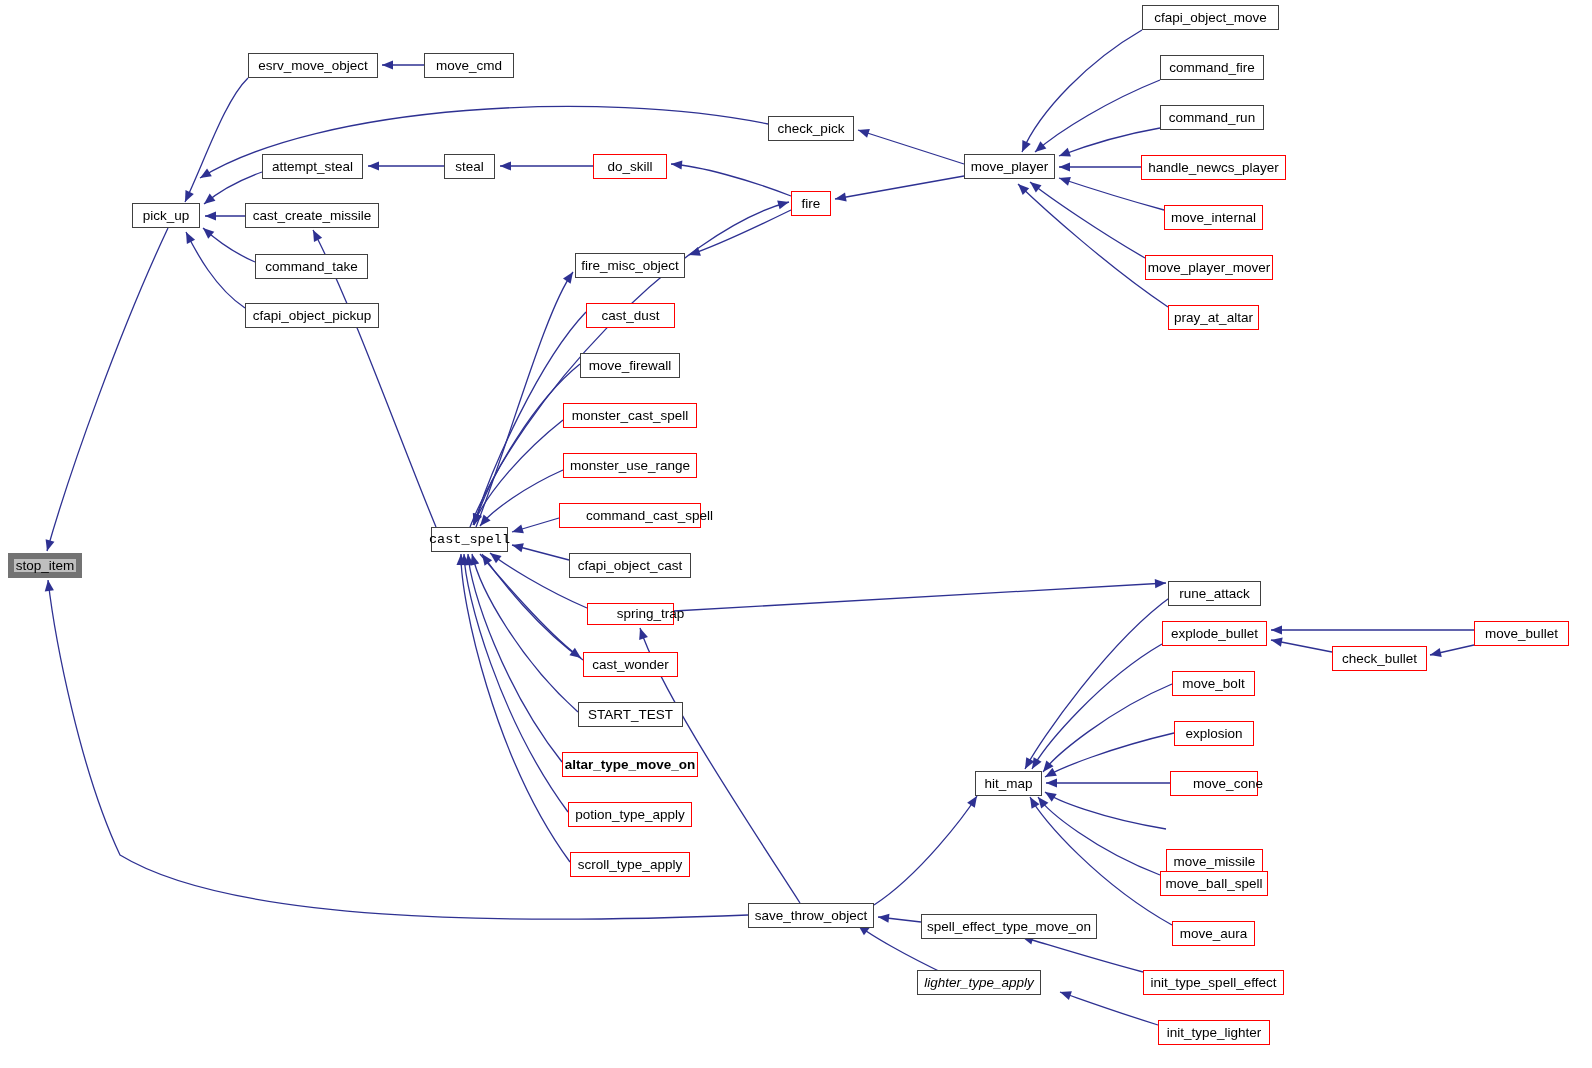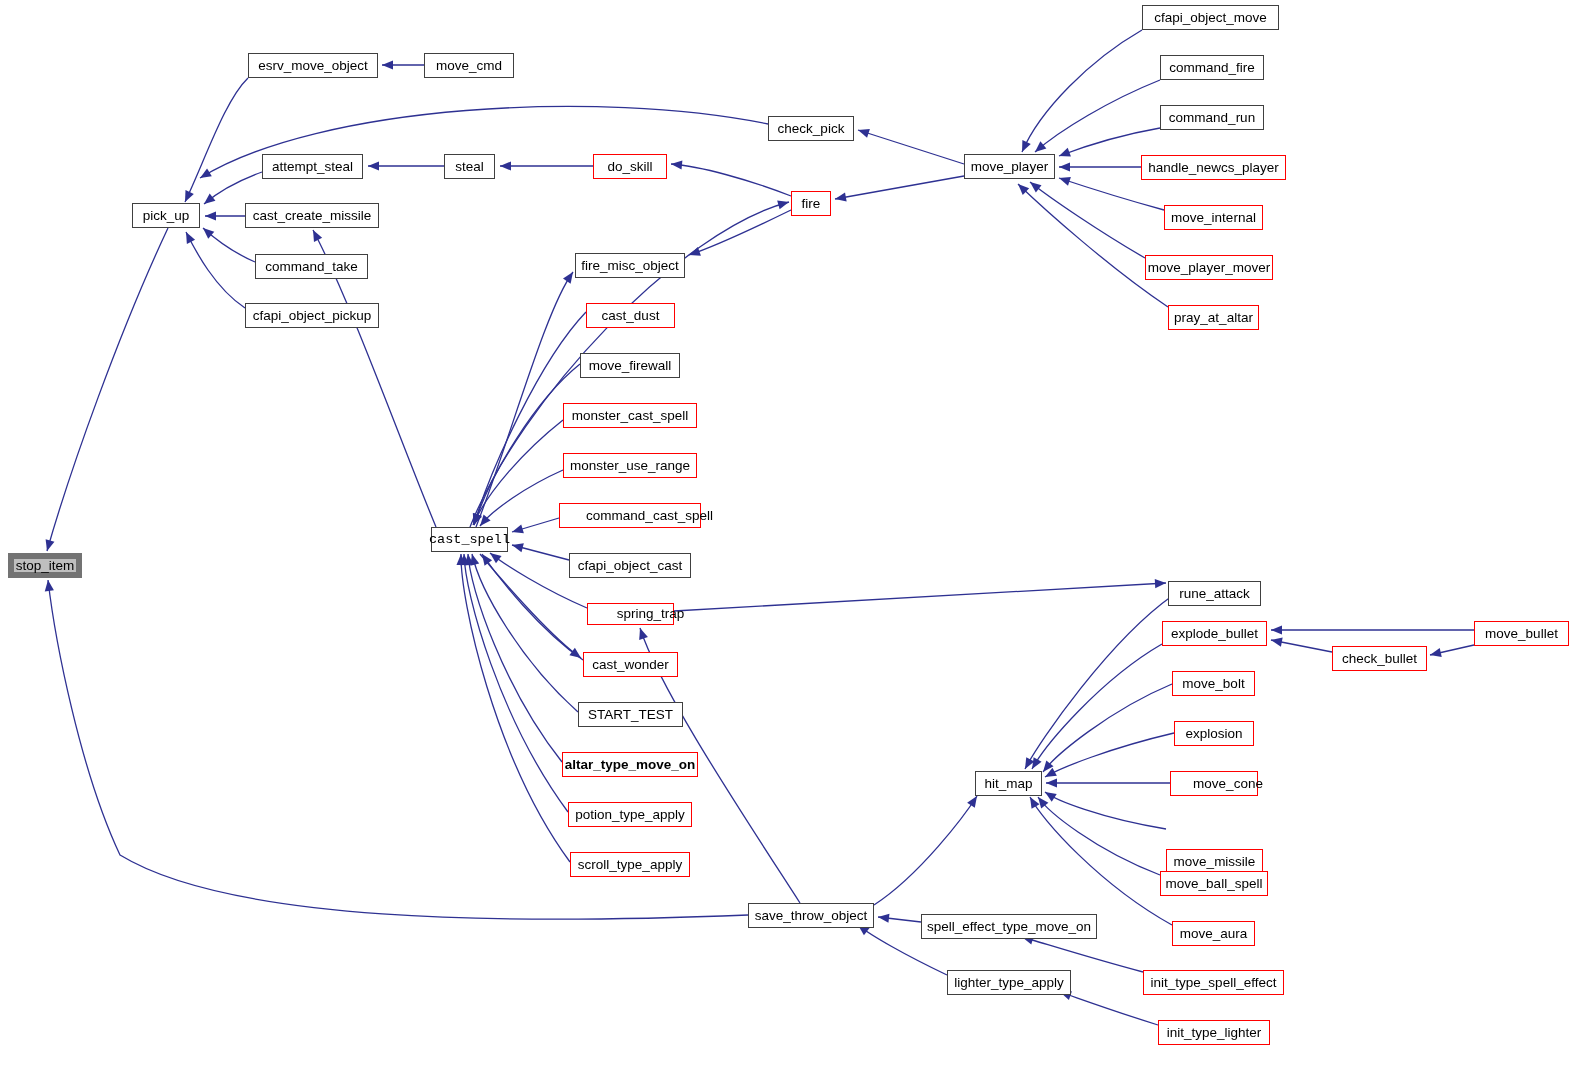--- a/index.html
+++ b/index.html
@@ -171,17 +171,17 @@
       <div class="node red" style="left: 1332px; top: 646px; width: 95px; height: 25px;">check_bullet</div>
       <div class="node red" style="left: 1172px; top: 671px; width: 83px; height: 25px;">move_bolt</div>
       <div class="node red" style="left: 1174px; top: 721px; width: 80px; height: 25px;">explosion</div>
       <div class="node red" style="left: 1170px; top: 771px; width: 88px; height: 25px; padding-left: 28px;">move_cone</div>
       <div class="node red" style="left: 1166px; top: 821px; width: 97px; height: 25px; margin-top: 28px;">move_missile</div>
       <div class="node red" style="left: 1160px; top: 871px; width: 108px; height: 25px;">move_ball_spell</div>
       <div class="node red" style="left: 1172px; top: 921px; width: 83px; height: 25px;">move_aura</div>
       <div class="node" style="left: 975px; top: 771px; width: 67px; height: 25px;">hit_map</div>
       <div class="node" style="left: 748px; top: 903px; width: 126px; height: 25px;">save_throw_object</div>
       <div class="node" style="left: 921px; top: 914px; width: 176px; height: 25px;">spell_effect_type_move_on</div>
-      <div class="node" style="left: 947px; top: 970px; width: 124px; height: 25px;">lighter_type_apply</div>
+      <div class="node" style="left: 917px; top: 970px; width: 124px; height: 25px; font-style: italic;">lighter_type_apply</div>
       <div class="node red" style="left: 1143px; top: 970px; width: 141px; height: 25px;">init_type_spell_effect</div>
       <div class="node red" style="left: 1158px; top: 1020px; width: 112px; height: 25px;">init_type_lighter</div>
     </div>
 </div>
 
 </body></html>

